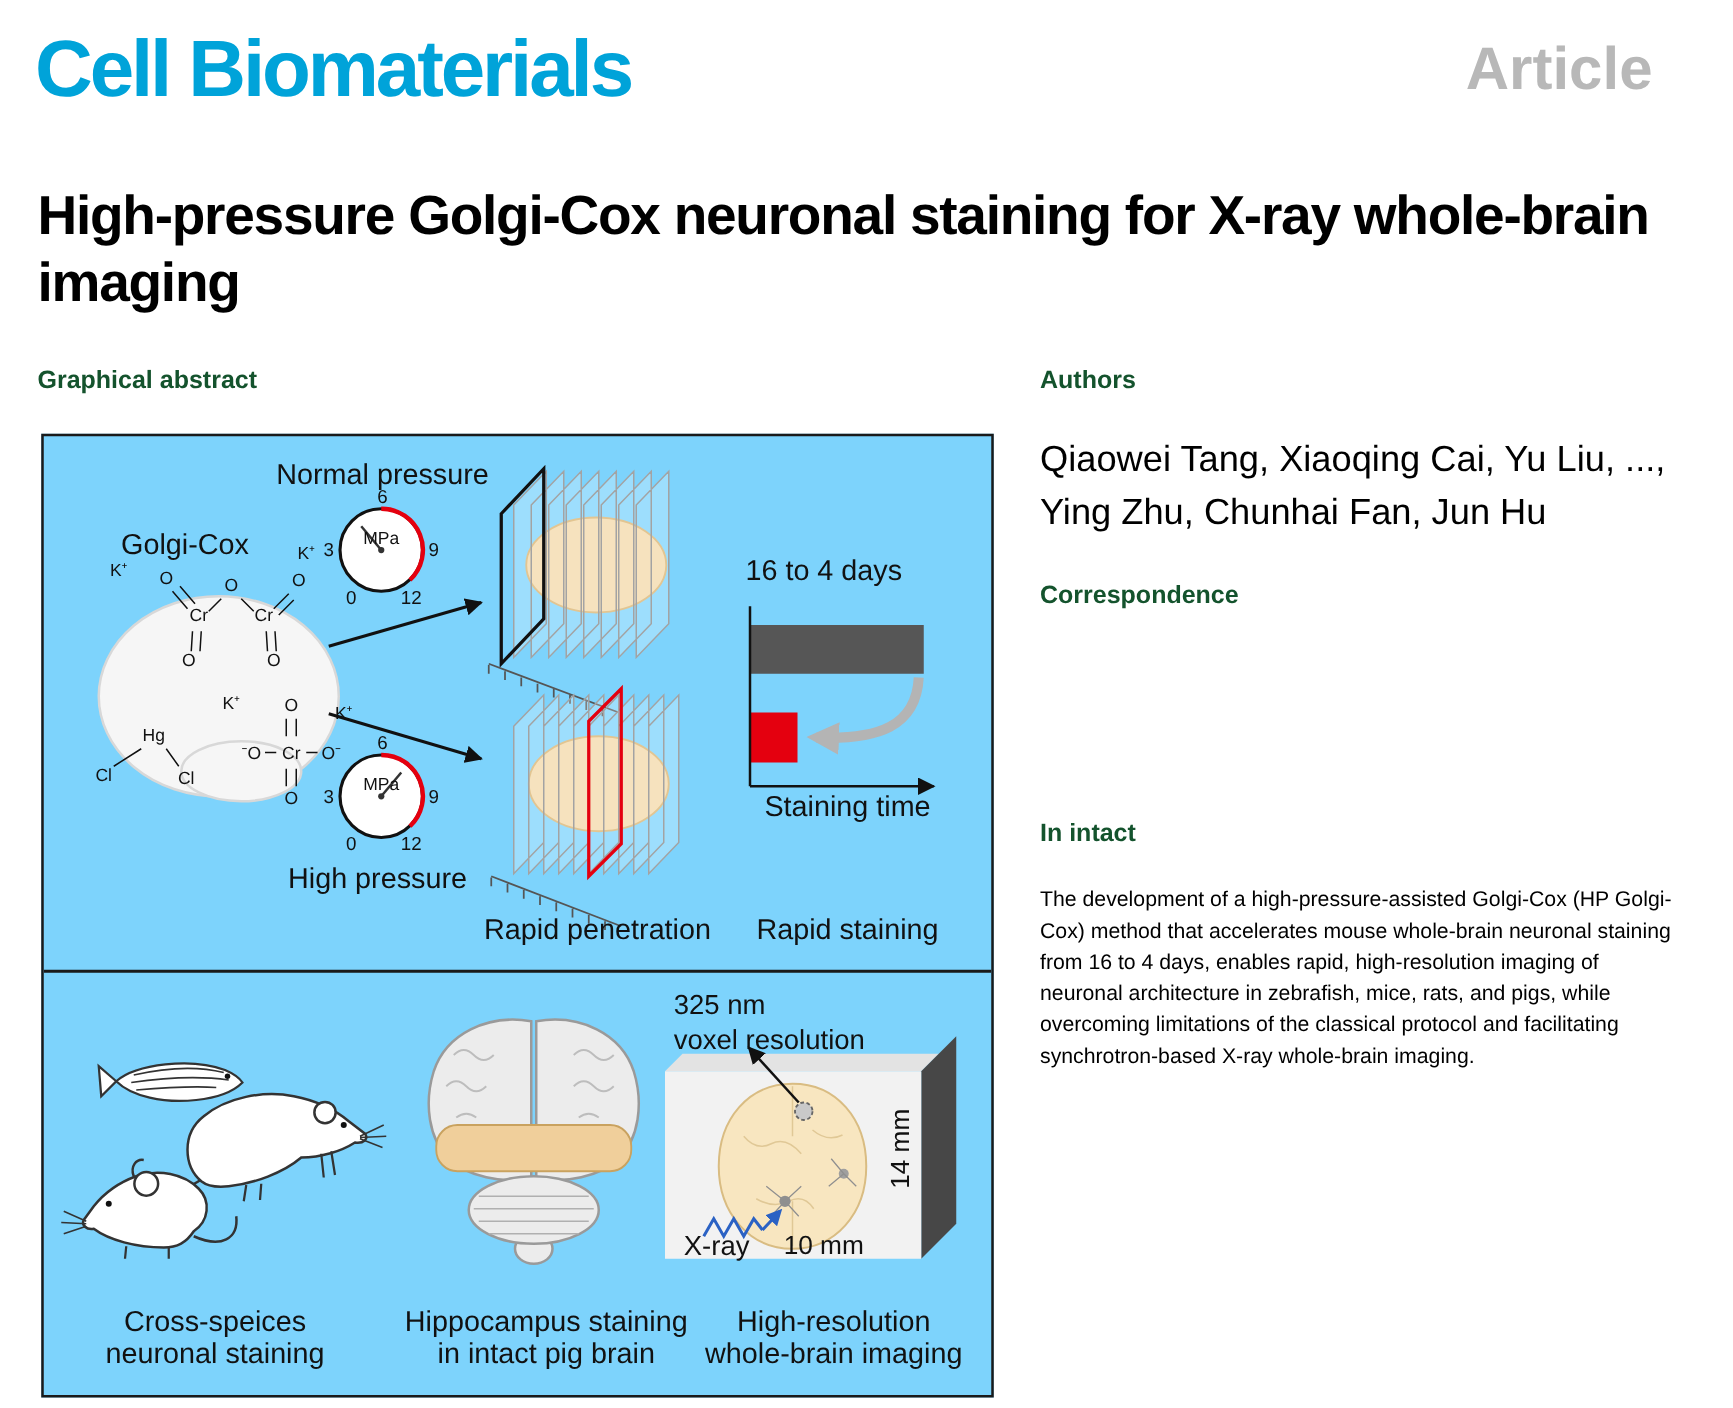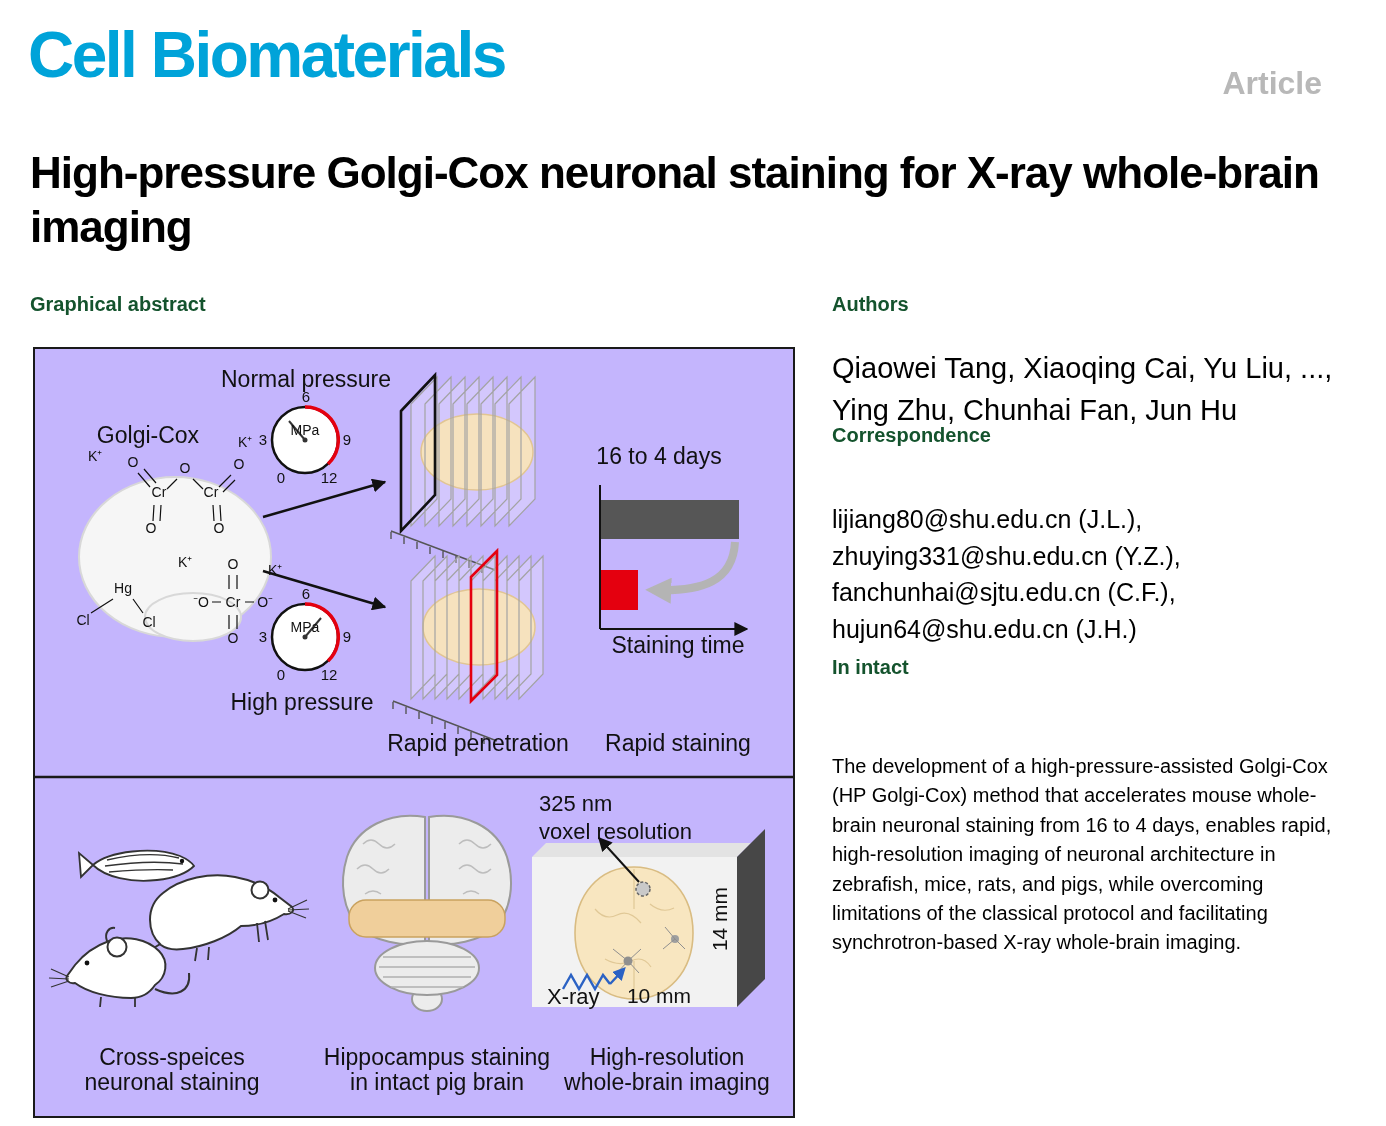--- a/index.html
+++ b/index.html
@@ -1,36 +1,36 @@
 <!DOCTYPE html>
 <html><head>
 <meta charset="utf-8">
 <style>
   html,body{margin:0;padding:0;background:#fff;}
   body{width:1386px;height:1126px;overflow:hidden;font-family:"Liberation Sans",sans-serif;color:#000;}
   .page{position:relative;width:1386px;height:1126px;background:#fff;}
 
   .logo{position:absolute;left:28px;top:18px;font-size:64px;font-weight:bold;letter-spacing:-2.5px;color:#00a3d9;}
-  .article-type{position:absolute;top:28px;right:64px;font-size:32px;font-weight:bold;color:#b8b8b8;margin-top:37px;}
+  .article-type{position:absolute;top:28px;right:64px;font-size:48px;font-weight:bold;color:#b8b8b8;}
 
   .title{position:absolute;left:30px;top:146px;width:1330px;font-size:44px;font-weight:bold;line-height:1.22;letter-spacing:-1px;}
 
   .sec-heading{position:absolute;font-size:20px;font-weight:bold;color:#14532d;}
   .ga-heading{left:30px;top:293px;}
   .authors-heading{left:832px;top:293px;}
-  .corr-heading{left:832px;top:424px;}
+  .corr-heading{left:832px;top:465px;}
   .brief-heading{left:832px;top:656px;}
 
-  .ga-box{position:absolute;left:33px;top:347px;width:758px;height:767px;border:2.5px solid #1a1a1a;background:#c4b5fd;}
+  .ga-box{position:absolute;left:33px;top:347px;width:758px;height:767px;border:2.5px solid #1a1a1a;background:#7dd3fc;}
   .ga-box svg{display:block;}
   svg text{font-family:"Liberation Sans",sans-serif;fill:#111;}
 
   .authors-names{position:absolute;left:832px;top:347px;width:520px;font-size:29px;line-height:1.46;}
   .corr-emails{position:absolute;left:832px;top:501px;width:520px;font-size:25px;line-height:1.46;}
-  .brief-text{position:absolute;left:832px;top:708px;width:515px;font-size:20px;line-height:1.47;margin-top:44px;}
+  .brief-text{position:absolute;left:832px;top:708px;width:515px;font-size:17px;line-height:1.47;}
 </style>
 </head>
 <body>
 
 <div class="page">
 
   <div class="logo">Cell Biomaterials</div>
   <div class="article-type">Article</div>
 
   <div class="title">High-pressure Golgi-Cox neuronal staining for X-ray whole-brain imaging</div>
@@ -211,23 +211,17 @@
       <text x="402" y="741" font-size="23" text-anchor="middle">in intact pig brain</text>
       <text x="632" y="716" font-size="23" text-anchor="middle">High-resolution</text>
       <text x="632" y="741" font-size="23" text-anchor="middle">whole-brain imaging</text>
     </svg>
   </div>
 
   <div class="sec-heading authors-heading">Authors</div>
   <div class="authors-names">Qiaowei Tang, Xiaoqing Cai, Yu Liu, ..., Ying Zhu, Chunhai Fan, Jun Hu</div>
 
   <div class="sec-heading corr-heading">Correspondence</div>
-  <div class="corr-emails">
-    <div>lijiang80@shu.edu.cn (J.L.),</div>
-    <div>zhuying331@shu.edu.cn (Y.Z.),</div>
-    <div>fanchunhai@sjtu.edu.cn (C.F.),</div>
-    <div>hujun64@shu.edu.cn (J.H.)</div>
-  </div>
 
   <div class="sec-heading brief-heading">In intact</div>
   <div class="brief-text">The development of a high-pressure-assisted Golgi-Cox (HP Golgi-Cox) method that accelerates mouse whole-brain neuronal staining from 16 to 4 days, enables rapid, high-resolution imaging of neuronal architecture in zebrafish, mice, rats, and pigs, while overcoming limitations of the classical protocol and facilitating synchrotron-based X-ray whole-brain imaging.</div>
 
 </div>
 
 </body></html>

